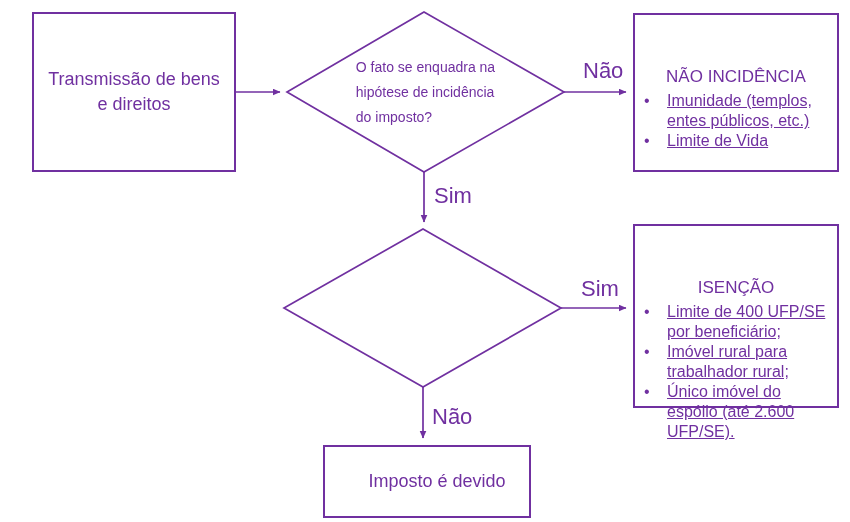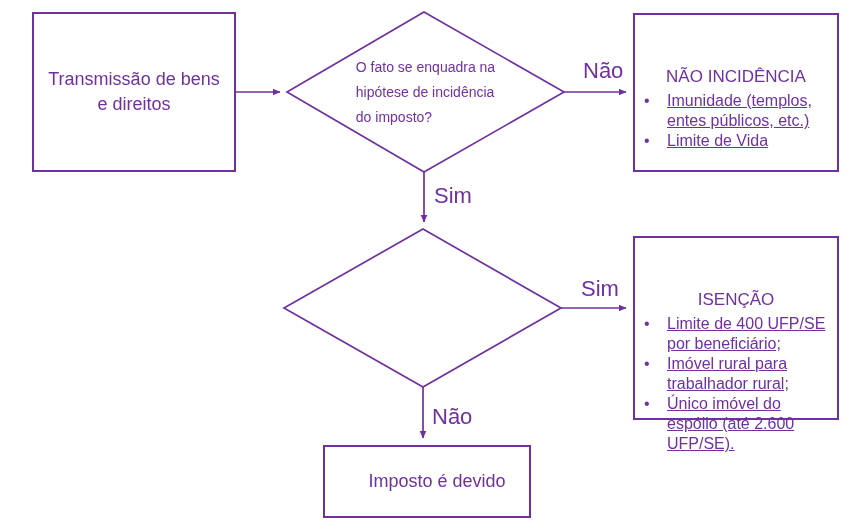--- a/index.html
+++ b/index.html
@@ -123,21 +123,21 @@
 
   <div class="list-node" style="left:633px; top:13px; width:206px; height:159px;">
     <div class="list-title">NÃO INCIDÊNCIA</div>
     <ul class="bullets">
       <li>Imunidade (templos, entes públicos, etc.)</li>
       <li>Limite de Vida</li>
     </ul>
   </div>
 
 
-  <div class="list-node" style="left:633px; top:236px; width:206px; height:184px;">
+  <div class="list-node" style="left:633px; top:224px; width:206px; height:184px;">
     <div class="list-title">ISENÇÃO</div>
     <ul class="bullets">
       <li>Limite de 400 UFP/SE por beneficiário;</li>
       <li>Imóvel rural para trabalhador rural;</li>
       <li>Único imóvel do espólio (até 2.600 UFP/SE).</li>
     </ul>
   </div>
 
   <div class="node-rect" style="left:323px; top:445px; width:208px; height:73px;padding-left:20px;">
     <div class="node-label">Imposto é devido</div>

